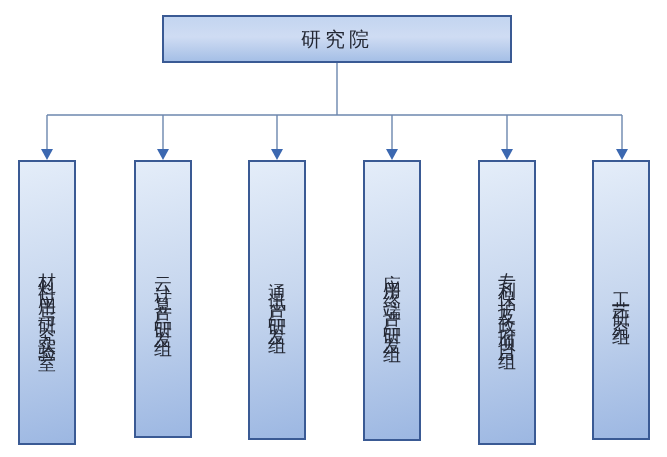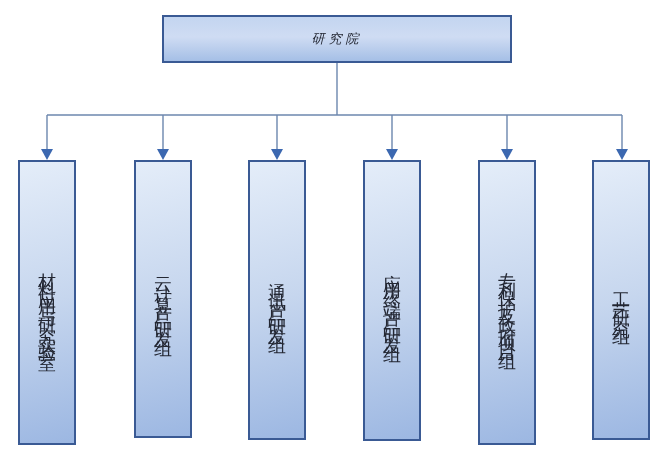--- a/index.html
+++ b/index.html
@@ -44,24 +44,23 @@
     left: 162px; top: 15px;
     width: 350px; height: 48px;
     border: 2px solid var(--box-border);
     background: linear-gradient(to bottom,
       var(--root-fill-top) 0%, #cfdcf3 45%, var(--root-fill-bottom) 100%);
     display: flex;
     align-items: center;
     justify-content: center;
   }
   .root-label {
-    font-size: 13px;
+    font-size: 20px;
     letter-spacing: 4px;
     color: var(--text);
-    font-style: italic;
   }
   .vbox {
     position: absolute;
     top: 160px;
     width: 58px;
     border: 2px solid var(--box-border);
     background: linear-gradient(165deg,
       var(--box-fill-top) 0%, #c6d6ee 50%, var(--box-fill-bottom) 100%);
     display: flex;
     align-items: center;

